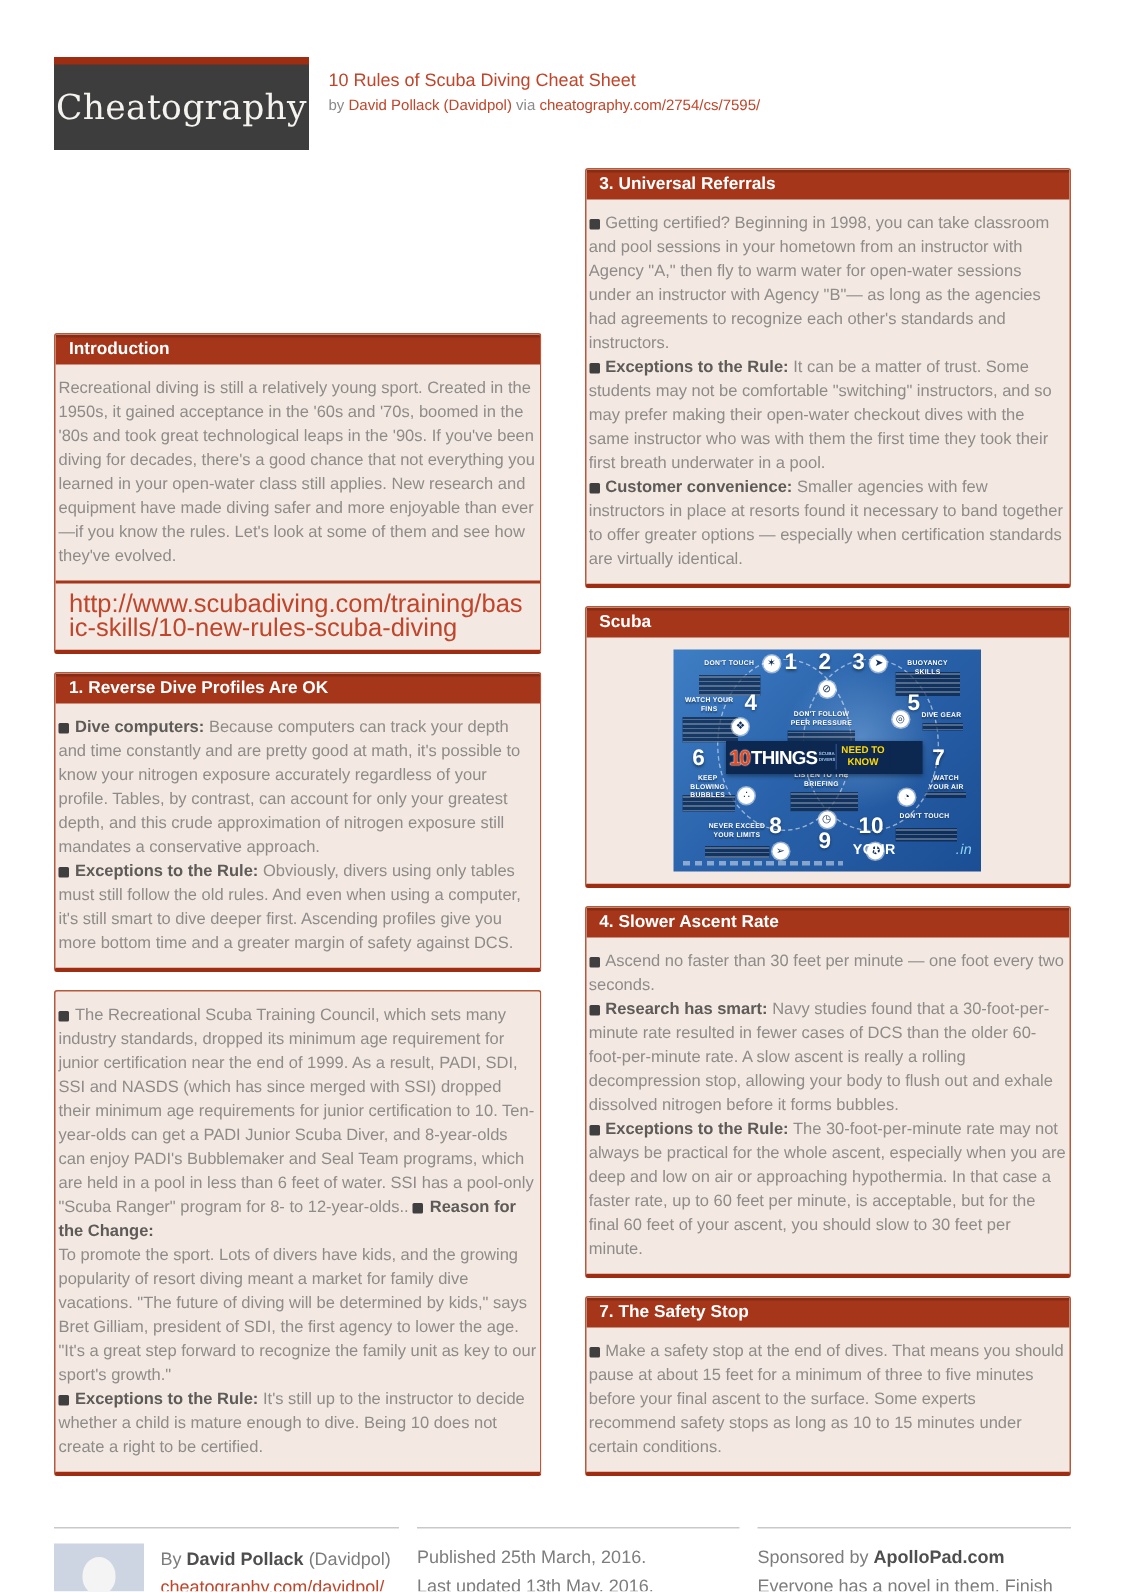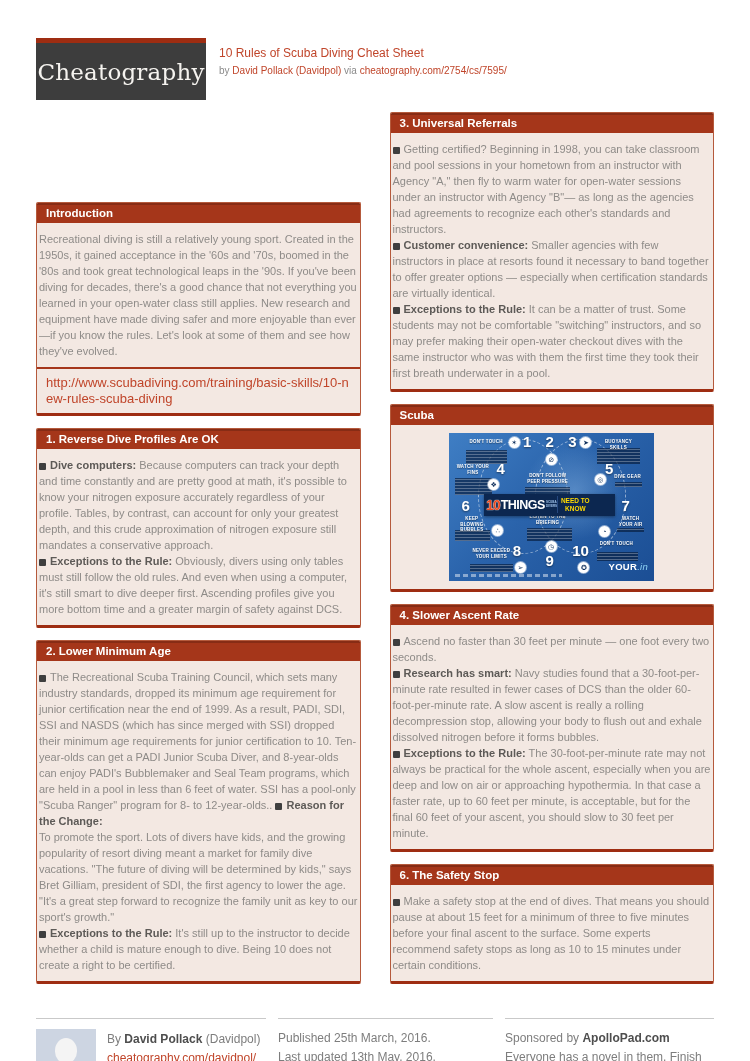--- a/index.html
+++ b/index.html
@@ -32,21 +32,21 @@
     padding:4px 9px; box-shadow:inset 0 2px 0 rgba(0,0,0,0.18);
   }
   .card-body { padding:8px 2px; font-size:11px; line-height:16px; color:#8e8b88; }
   .para { }
   .para .bold { font-weight:bold; color:#5d5a57; }
   .bullet {
     display:inline-block; width:7px; height:7px; background:#3f3f3f;
     margin-right:4px; vertical-align:-1px; border-radius:1px;
   }
   .card-linkrow {
-    border-top:2px solid #a5361a; padding:6px 9px; font-size:13px; line-height:16px;
+    border-top:2px solid #a5361a; padding:6px 9px; font-size:17px; line-height:16px;
   }
   .card-linkrow a { color:#c0452a; text-decoration:none; word-break:break-all; }
   
   .info {
     position:relative; width:205px; height:148px; margin:0 auto;
     background:linear-gradient(135deg,#3f7ec4 0%,#2a63ab 45%,#1b4e94 100%);
     overflow:hidden; color:#fff; font-family:"Liberation Sans", sans-serif;
   }
   .info-watermark { position:absolute; right:14%; top:6%; width:50%; height:66%;
     background:radial-gradient(ellipse at center, rgba(140,185,230,0.45), rgba(140,185,230,0) 70%); }
@@ -65,21 +65,21 @@
     background:#0c2750; display:flex; align-items:center; box-shadow:0 1px 3px rgba(0,0,0,0.4);
     padding:0 2px; }
   .banner-10 { color:#e8491f; font-size:14px; font-weight:bold;
     text-shadow:0 0 1px #ffffff, 0 0 1px #ffffff; letter-spacing:-1px; }
   .banner-things { color:#ffffff; font-size:12.5px; font-weight:bold; letter-spacing:-0.5px; margin-left:1px; }
   .banner-mid { color:#9fc1e8; font-size:3px; font-weight:bold; width:10px; line-height:1.3;
     margin:0 1px; text-transform:uppercase; }
   .banner-need { background:#0c2750; border-left:1px solid #274980; color:#ffd900;
     font-size:6.5px; font-weight:bold; line-height:1.15; text-align:center; padding:1px 3px; }
   .info-brand { position:absolute; right:3%; bottom:4%; font-size:9.5px; font-weight:bold; letter-spacing:0.3px; }
-  .info-brand .suffix { color:#8fd4f5; font-style:italic; font-weight:normal; }
+  .info-brand .suffix { color:#8fd4f5; font-style:italic; font-weight:normal;margin-left:40px; }
   .info-caption { position:absolute; left:3%; bottom:3%; width:52%; height:3px;
     background:repeating-linear-gradient(to right, rgba(255,255,255,0.45) 0 5px, transparent 5px 8px); }
   
   .footer { display:grid; grid-template-columns:230px 215px 209px; gap:12px;
     padding:22px 36px 0 36px; }
   .footer-col { border-top:1px solid #c9c9c9; padding-top:10px; font-size:12px;
     line-height:19px; color:#7d7d7d; }
   .footer-col b { color:#4e4e4e; }
   .footer-col a { color:#c0452a; text-decoration:none; }
   .author-wrap { display:flex; }
@@ -118,35 +118,34 @@
           <div class="card-linkrow"><a href="#">http://www.scubadiving.com/training/basic-skills/10-new-rules-scuba-diving</a></div>
         </section>
         <section class="card">
           <div class="card-header">1. Reverse Dive Profiles Are OK</div>
           <div class="card-body">
             <div class="para"><span class="bullet"></span><span class="bold">Dive computers:</span> Because computers can track your depth and time constantly and are pretty good at math, it's possible to know your nitrogen exposure accurately regardless of your profile. Tables, by contrast, can account for only your greatest depth, and this crude approximation of nitrogen exposure still mandates a conservative approach.</div>
             <div class="para"><span class="bullet"></span><span class="bold">Exceptions to the Rule:</span> Obviously, divers using only tables must still follow the old rules. And even when using a computer, it's still smart to dive deeper first. Ascending profiles give you more bottom time and a greater margin of safety against DCS.</div>
           </div>
         </section>
         <section class="card">
-          <div class="card-header">2. Lower Minimum Age</div>
           <div class="card-body">
             <div class="para"><span class="bullet"></span>The Recreational Scuba Training Council, which sets many industry standards, dropped its minimum age requirement for junior certification near the end of 1999. As a result, PADI, SDI, SSI and NASDS (which has since merged with SSI) dropped their minimum age requirements for junior certification to 10. Ten-year-olds can get a PADI Junior Scuba Diver, and 8-year-olds can enjoy PADI's Bubblemaker and Seal Team programs, which are held in a pool in less than 6 feet of water. SSI has a pool-only "Scuba Ranger" program for 8- to 12-year-olds.. <span class="bullet"></span><span class="bold">Reason for the Change:</span></div>
             <div class="para">To promote the sport. Lots of divers have kids, and the growing popularity of resort diving meant a market for family dive vacations. "The future of diving will be determined by kids," says Bret Gilliam, president of SDI, the first agency to lower the age. "It's a great step forward to recognize the family unit as key to our sport's growth."</div>
             <div class="para"><span class="bullet"></span><span class="bold">Exceptions to the Rule:</span> It's still up to the instructor to decide whether a child is mature enough to dive. Being 10 does not create a right to be certified.</div>
           </div>
         </section>
       </div>
     <div class="col">
         <section class="card">
           <div class="card-header">3. Universal Referrals</div>
           <div class="card-body">
             <div class="para"><span class="bullet"></span>Getting certified? Beginning in 1998, you can take classroom and pool sessions in your hometown from an instructor with Agency "A," then fly to warm water for open-water sessions under an instructor with Agency "B"— as long as the agencies had agreements to recognize each other's standards and instructors.</div>
+            <div class="para"><span class="bullet"></span><span class="bold">Exceptions to the Rule:</span> It can be a matter of trust. Some students may not be comfortable "switching" instructors, and so may prefer making their open-water checkout dives with the same instructor who was with them the first time they took their first breath underwater in a pool.</div>
             <div class="para"><span class="bullet"></span><span class="bold">Customer convenience:</span> Smaller agencies with few instructors in place at resorts found it necessary to band together to offer greater options — especially when certification standards are virtually identical.</div>
-            <div class="para"><span class="bullet"></span><span class="bold">Exceptions to the Rule:</span> It can be a matter of trust. Some students may not be comfortable "switching" instructors, and so may prefer making their open-water checkout dives with the same instructor who was with them the first time they took their first breath underwater in a pool.</div>
           </div>
         </section>
         <section class="card">
           <div class="card-header">Scuba</div>
           <div class="card-body">
             <div class="info">
               <div class="info-watermark"></div>
               <div class="info-circle" style="left: 14%; top: 4%; width: 44%; height: 78%;"></div>
               <div class="info-circle" style="left: 42%; top: 4%; width: 44%; height: 78%;"></div>
               <div class="info-blurb" style="left: 7%; top: 10%; width: 22%; height: 12%;"></div>
@@ -202,21 +201,21 @@
         </section>
         <section class="card">
           <div class="card-header">4. Slower Ascent Rate</div>
           <div class="card-body">
             <div class="para"><span class="bullet"></span>Ascend no faster than 30 feet per minute — one foot every two seconds.</div>
             <div class="para"><span class="bullet"></span><span class="bold">Research has smart:</span> Navy studies found that a 30-foot-per-minute rate resulted in fewer cases of DCS than the older 60-foot-per-minute rate. A slow ascent is really a rolling decompression stop, allowing your body to flush out and exhale dissolved nitrogen before it forms bubbles.</div>
             <div class="para"><span class="bullet"></span><span class="bold">Exceptions to the Rule:</span> The 30-foot-per-minute rate may not always be practical for the whole ascent, especially when you are deep and low on air or approaching hypothermia. In that case a faster rate, up to 60 feet per minute, is acceptable, but for the final 60 feet of your ascent, you should slow to 30 feet per minute.</div>
           </div>
         </section>
         <section class="card">
-          <div class="card-header">6. The Safety Stop</div>
+          <div class="card-header">7. The Safety Stop</div>
           <div class="card-body">
             <div class="para"><span class="bullet"></span>Make a safety stop at the end of dives. That means you should pause at about 15 feet for a minimum of three to five minutes before your final ascent to the surface. Some experts recommend safety stops as long as 10 to 15 minutes under certain conditions.</div>
           </div>
         </section>
       </div>
   </div>
 
   <div class="footer">
     <div class="footer-col">
       <div class="author-wrap">

